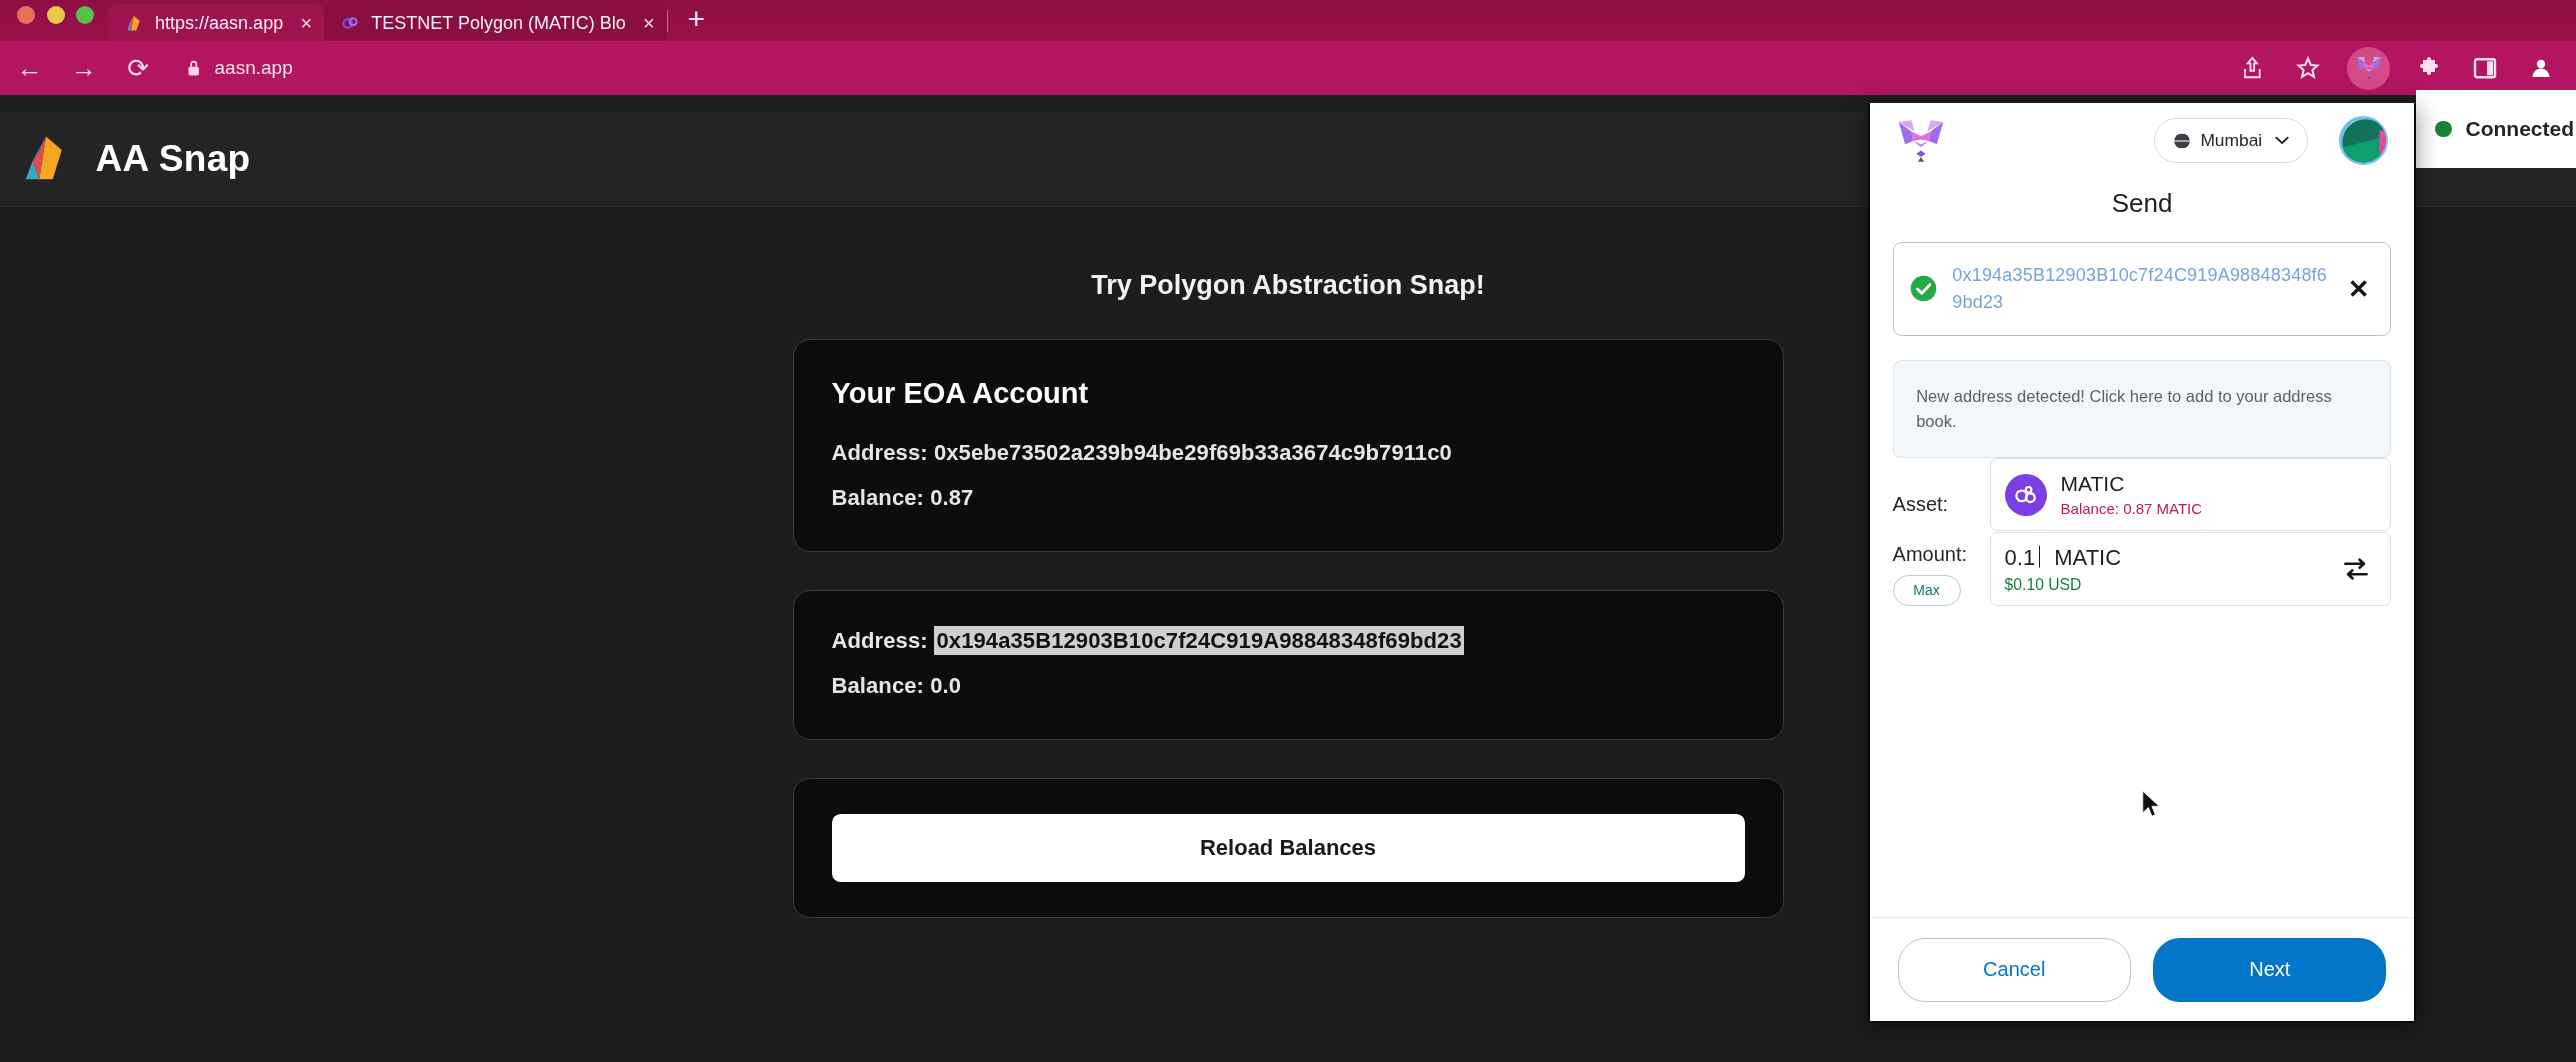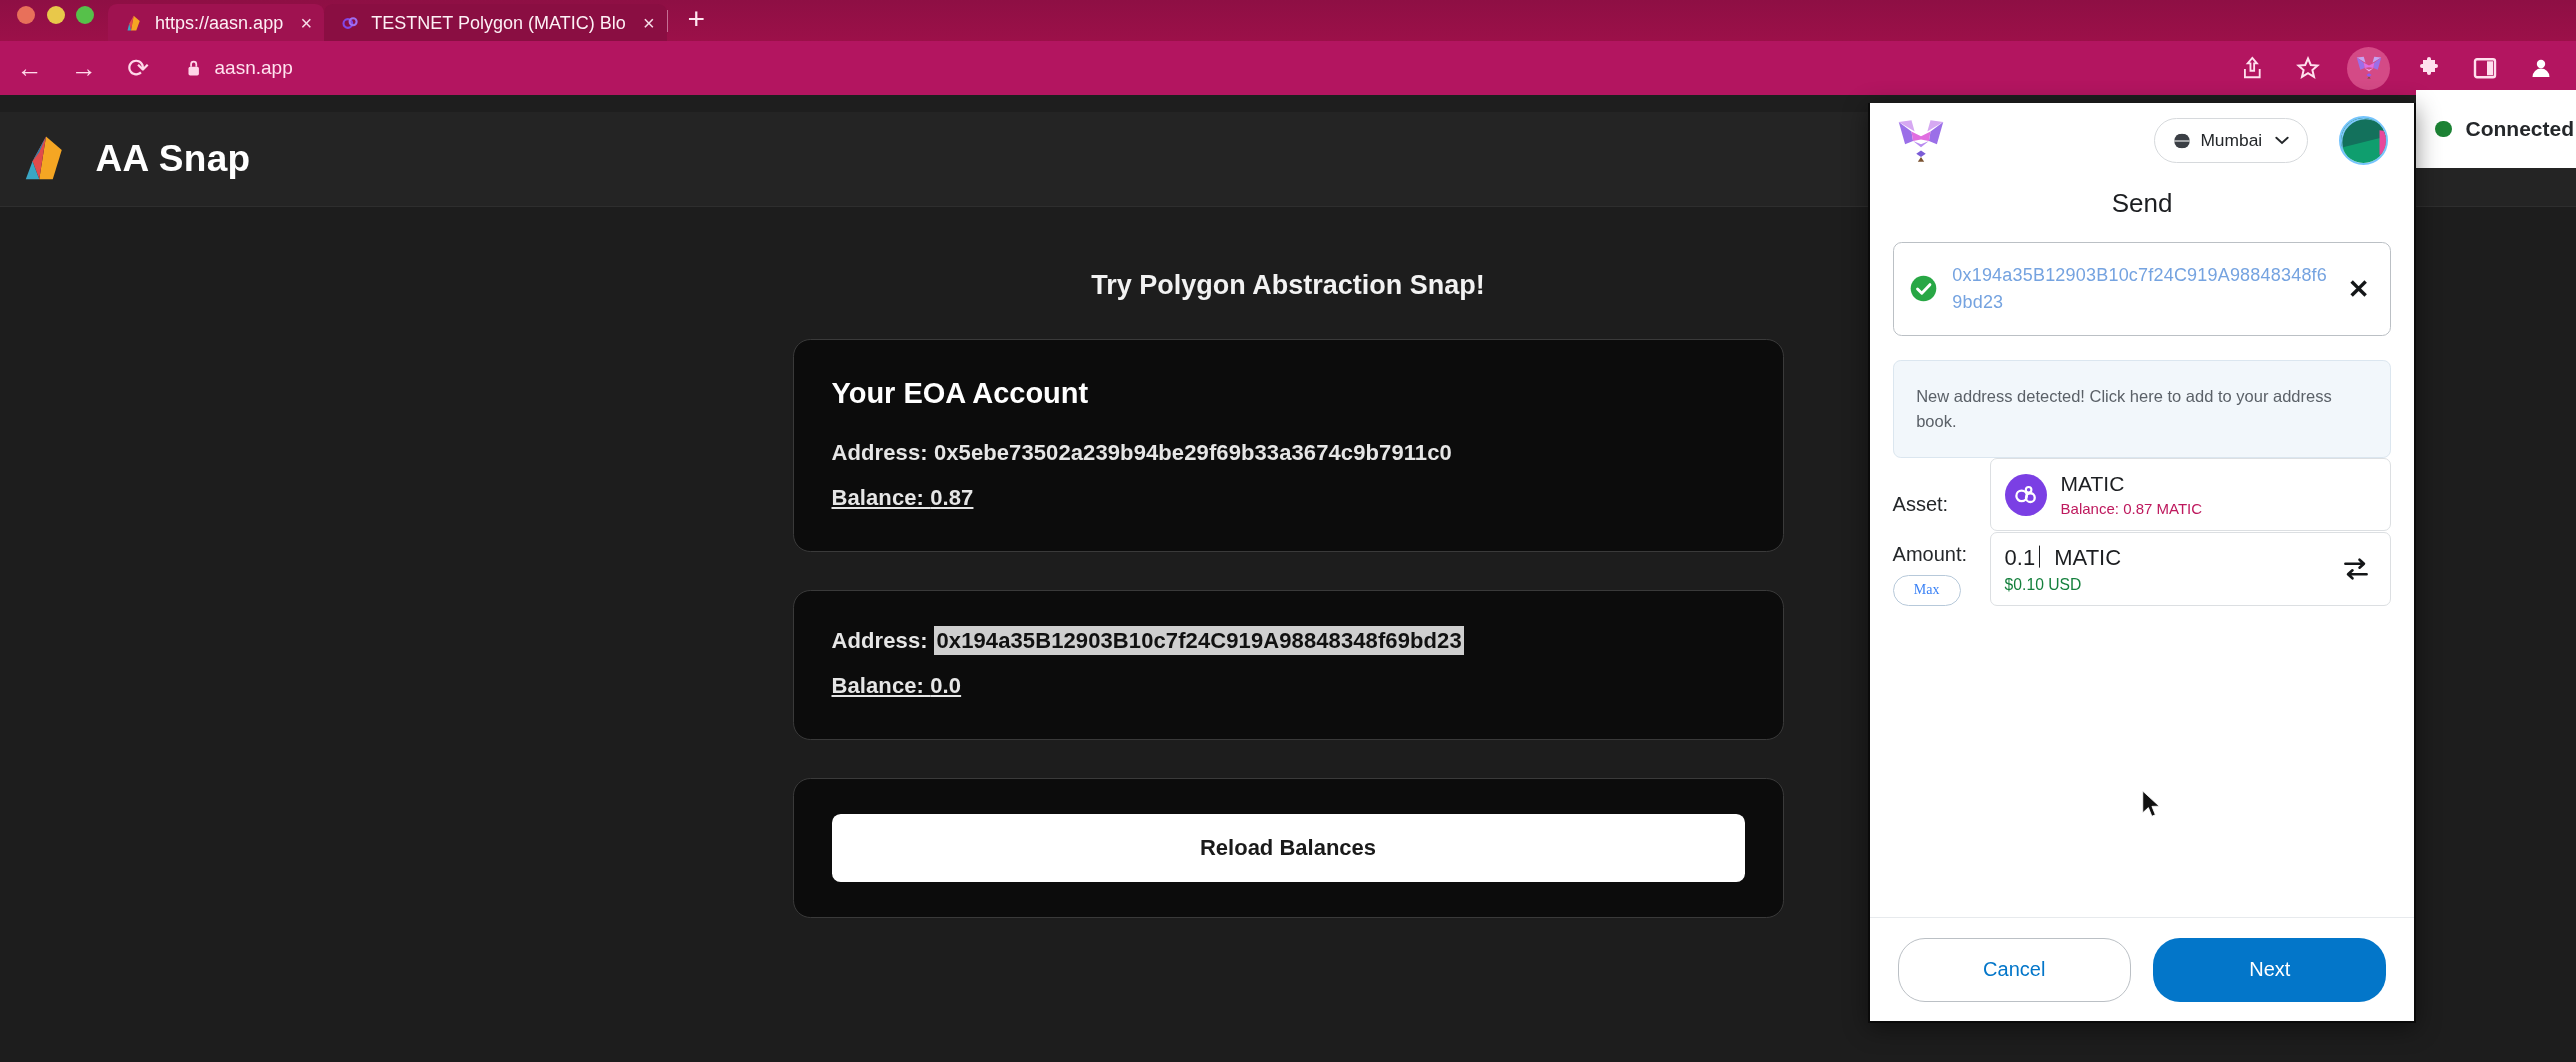--- a/index.html
+++ b/index.html
@@ -85,21 +85,21 @@
     font-weight: bold; padding-top: 63px;
   }
 
   .card {
     width: 991px; margin: 38px auto 0 auto;
     background: #0c0c0c; border: 1.7px solid #3a3a3a; border-radius: 17.4px;
     padding: 37px 38px 40px 38px;
   }
   .card-title { color: #ffffff; font-size: 29px; font-weight: bold; margin-bottom: 30px; }
   .card-line { color: #e6e6e6; font-size: 22px; font-weight: bold; margin-bottom: 19px; letter-spacing: 0.1px; }
-  .card-line:last-child { margin-bottom: 0; text-decoration: underline; }
+  .card-line:last-child { margin-bottom: 0; }
   .sel { background: #cfcfcf; color: #111111; padding: 1.7px 2.6px; }
 
   .card.action { padding: 35px 38px; }
   .reload-btn {
     width: 100%; height: 68px; background: #ffffff; color: #1a1a1a;
     border: none; border-radius: 8.7px; font-size: 22px; font-weight: bold;
     font-family: "Liberation Sans", sans-serif; cursor: pointer;
   }
 
   
@@ -160,21 +160,21 @@
     background: #fff; min-height: 73px; display: flex; align-items: center;
     padding: 10.4px 19px 10.4px 14px;
   }
   .asset-icon { width: 42px; height: 42px; flex: none; margin-right: 14px; }
   .asset-name { font-size: 21px; color: #1c1e21; }
   .asset-bal { font-size: 15px; color: #be185d; margin-top: 4.3px; }
 
   .max-pill {
     width: 68px; height: 31px; border: 0.9px solid #b7c9da; border-radius: 15.7px;
     display: flex; align-items: center; justify-content: center;
-    color: #3b82f6; font-size: 14px; margin-top: 8.7px; font-family: Liberation Serif, serif;
+    color: #0f766e; font-size: 14px; margin-top: 8.7px;
   }
   .amt-main { font-size: 22px; color: #1c1e21; display: flex; align-items: baseline; gap: 3.5px; }
   .caret { display:inline-block; width:1.7px; height:22px; background:#1c1e21; transform: translateY(2.6px); }
   .amt-unit { margin-left: 10.4px; }
   .amt-usd { font-size: 15.7px; color: #15803d; margin-top: 5.2px; }
   .swap-icon { width: 30px; height: 30px; margin-left: auto; flex: none; }
 
   .mm-footer {
     height: 104px; border-top: 0.9px solid #e7eaed;
     display: flex; align-items: center; justify-content: center; gap: 22.6px;

